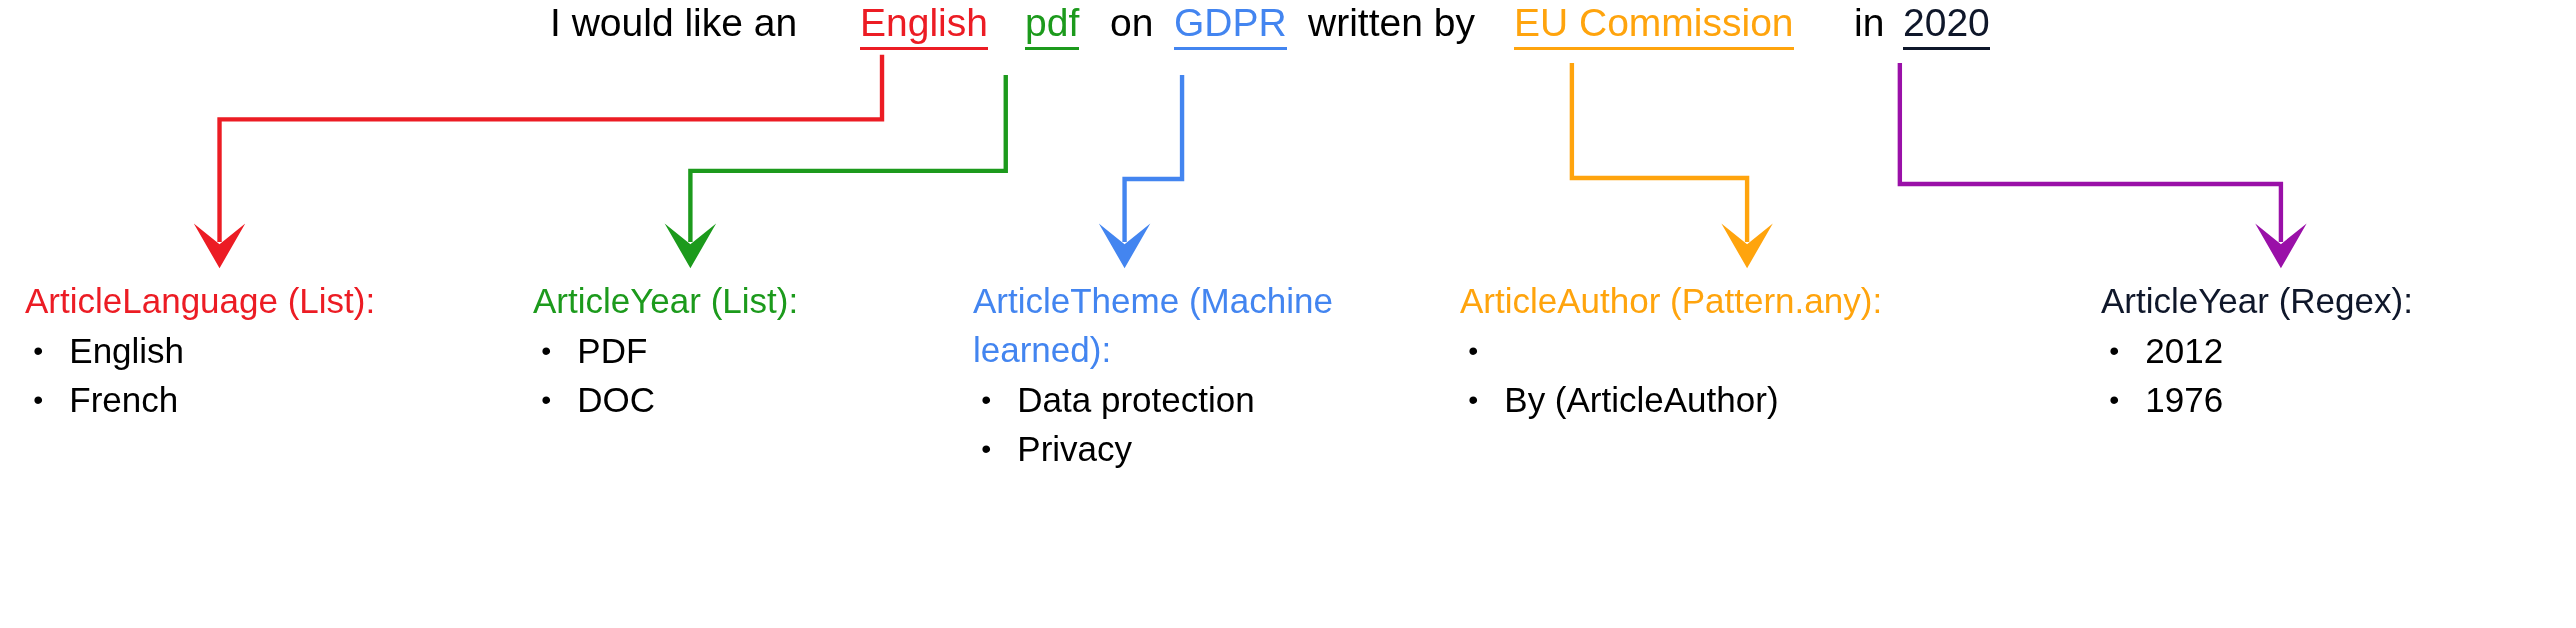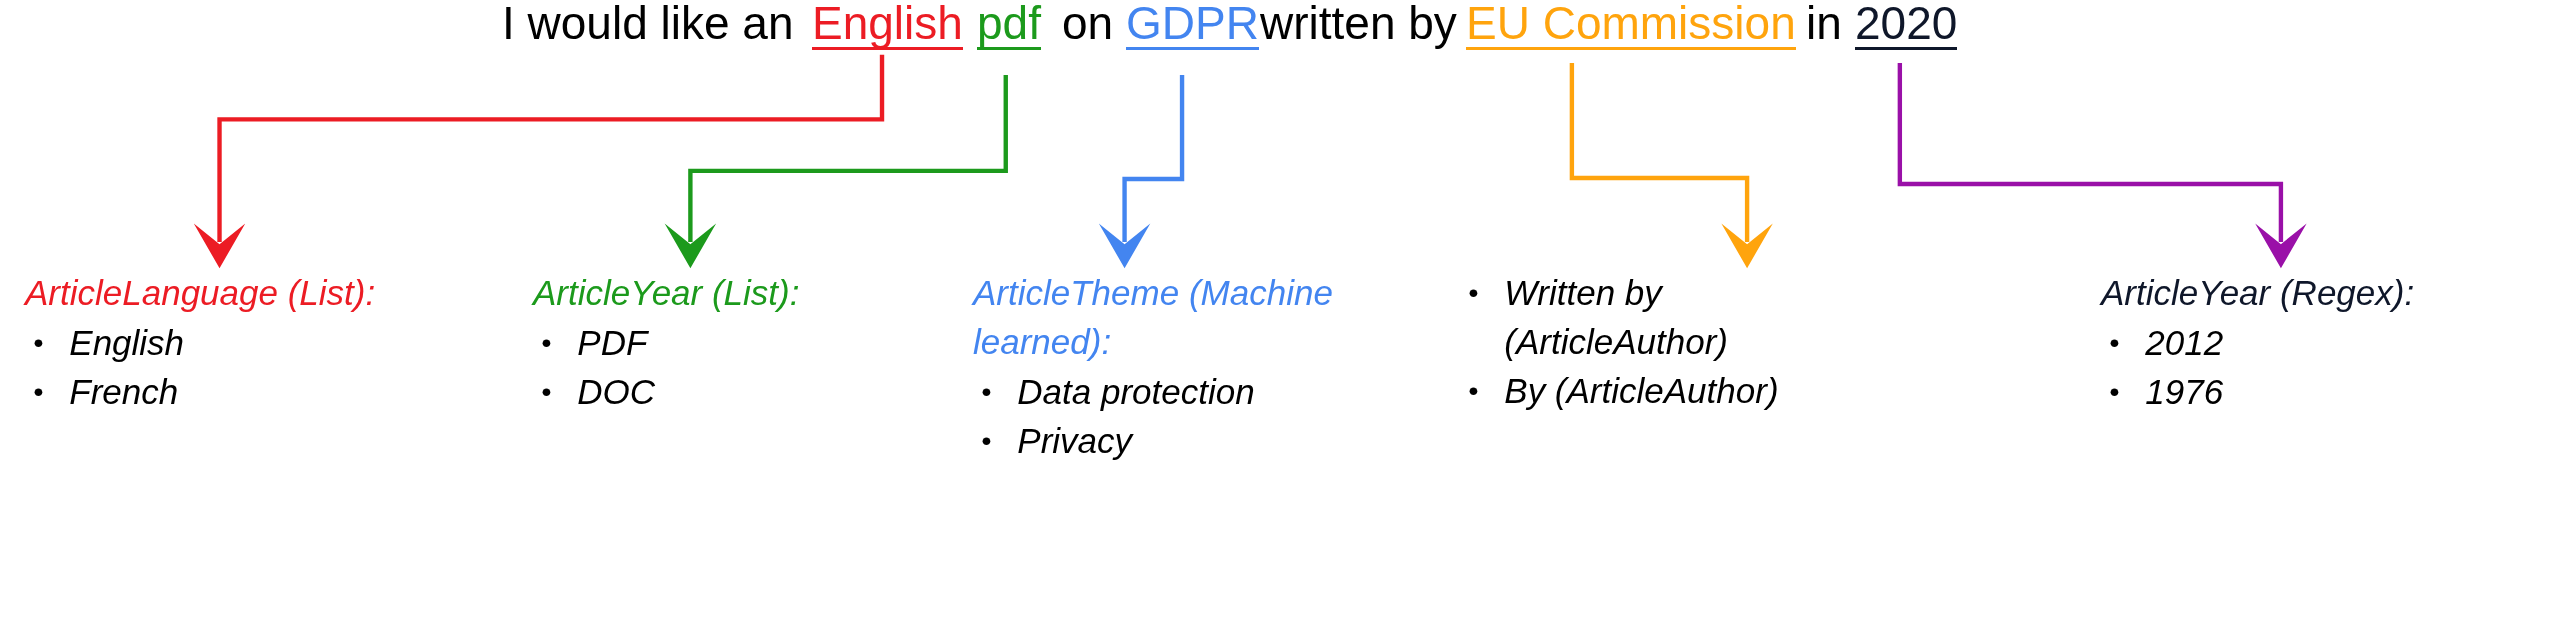--- a/index.html
+++ b/index.html
@@ -9,31 +9,31 @@
     background:#ffffff;
     overflow:hidden;
     font-family:"Liberation Sans","DejaVu Sans",sans-serif;
     color:#000000;
   }
   .arrows{position:absolute;left:0;top:0;width:2576px;height:628px;}
   .arrows polyline{fill:none;stroke-width:8;}
   
   .seg{
     position:absolute;top:4.4px;
-    font-size:46px;line-height:38px;white-space:nowrap;
+    font-size:39px;line-height:38px;white-space:nowrap;margin-left:48px;
   }
   .seg.u{padding-bottom:4.4px;border-bottom:3.8px solid currentColor;}
   .c-text{color:#000000;}
   .c-red{color:#EC1C24;}
   .c-green{color:#1C9A1C;}
   .c-blue{color:#4385F0;}
   .c-orange{color:#FFA40D;}
   .c-purple{color:#0f172a;}
   
-  .entity{position:absolute;top:268px;font-style:italic;}
+  .entity{position:absolute;top:276px;}
   .etitle{font-size:35px;line-height:49px;margin:0 0 1.1px 0;}
   .item{display:flex;align-items:flex-start;}
   .dot{
     flex:0 0 20px;text-align:center;
     font-size:28.5px;line-height:49px;color:#000;
     padding-left:3.3px;margin-right:21px;
   }
   .itext{font-size:35px;line-height:49px;color:#000;max-width:383px;}
 </style>
 </head>
@@ -106,23 +106,23 @@
       <span class="dot">•</span>
       <span class="itext">Data protection</span>
     </div>
     <div class="item">
       <span class="dot">•</span>
       <span class="itext">Privacy</span>
     </div>
   </div>
 
   <div class="entity" style="left:1460px;width:603px">
+    <div class="etitle c-orange">ArticleAuthor (Pattern.any):</div>
     <div class="item">
       <span class="dot">•</span>
-      <span class="itext">Written by (ArticleAuthor)</span>
     </div>
     <div class="item">
       <span class="dot">•</span>
       <span class="itext">By (ArticleAuthor)</span>
     </div>
   </div>
 
   <div class="entity" style="left:2101px;width:449px">
     <div class="etitle c-purple">ArticleYear (Regex):</div>
     <div class="item">

